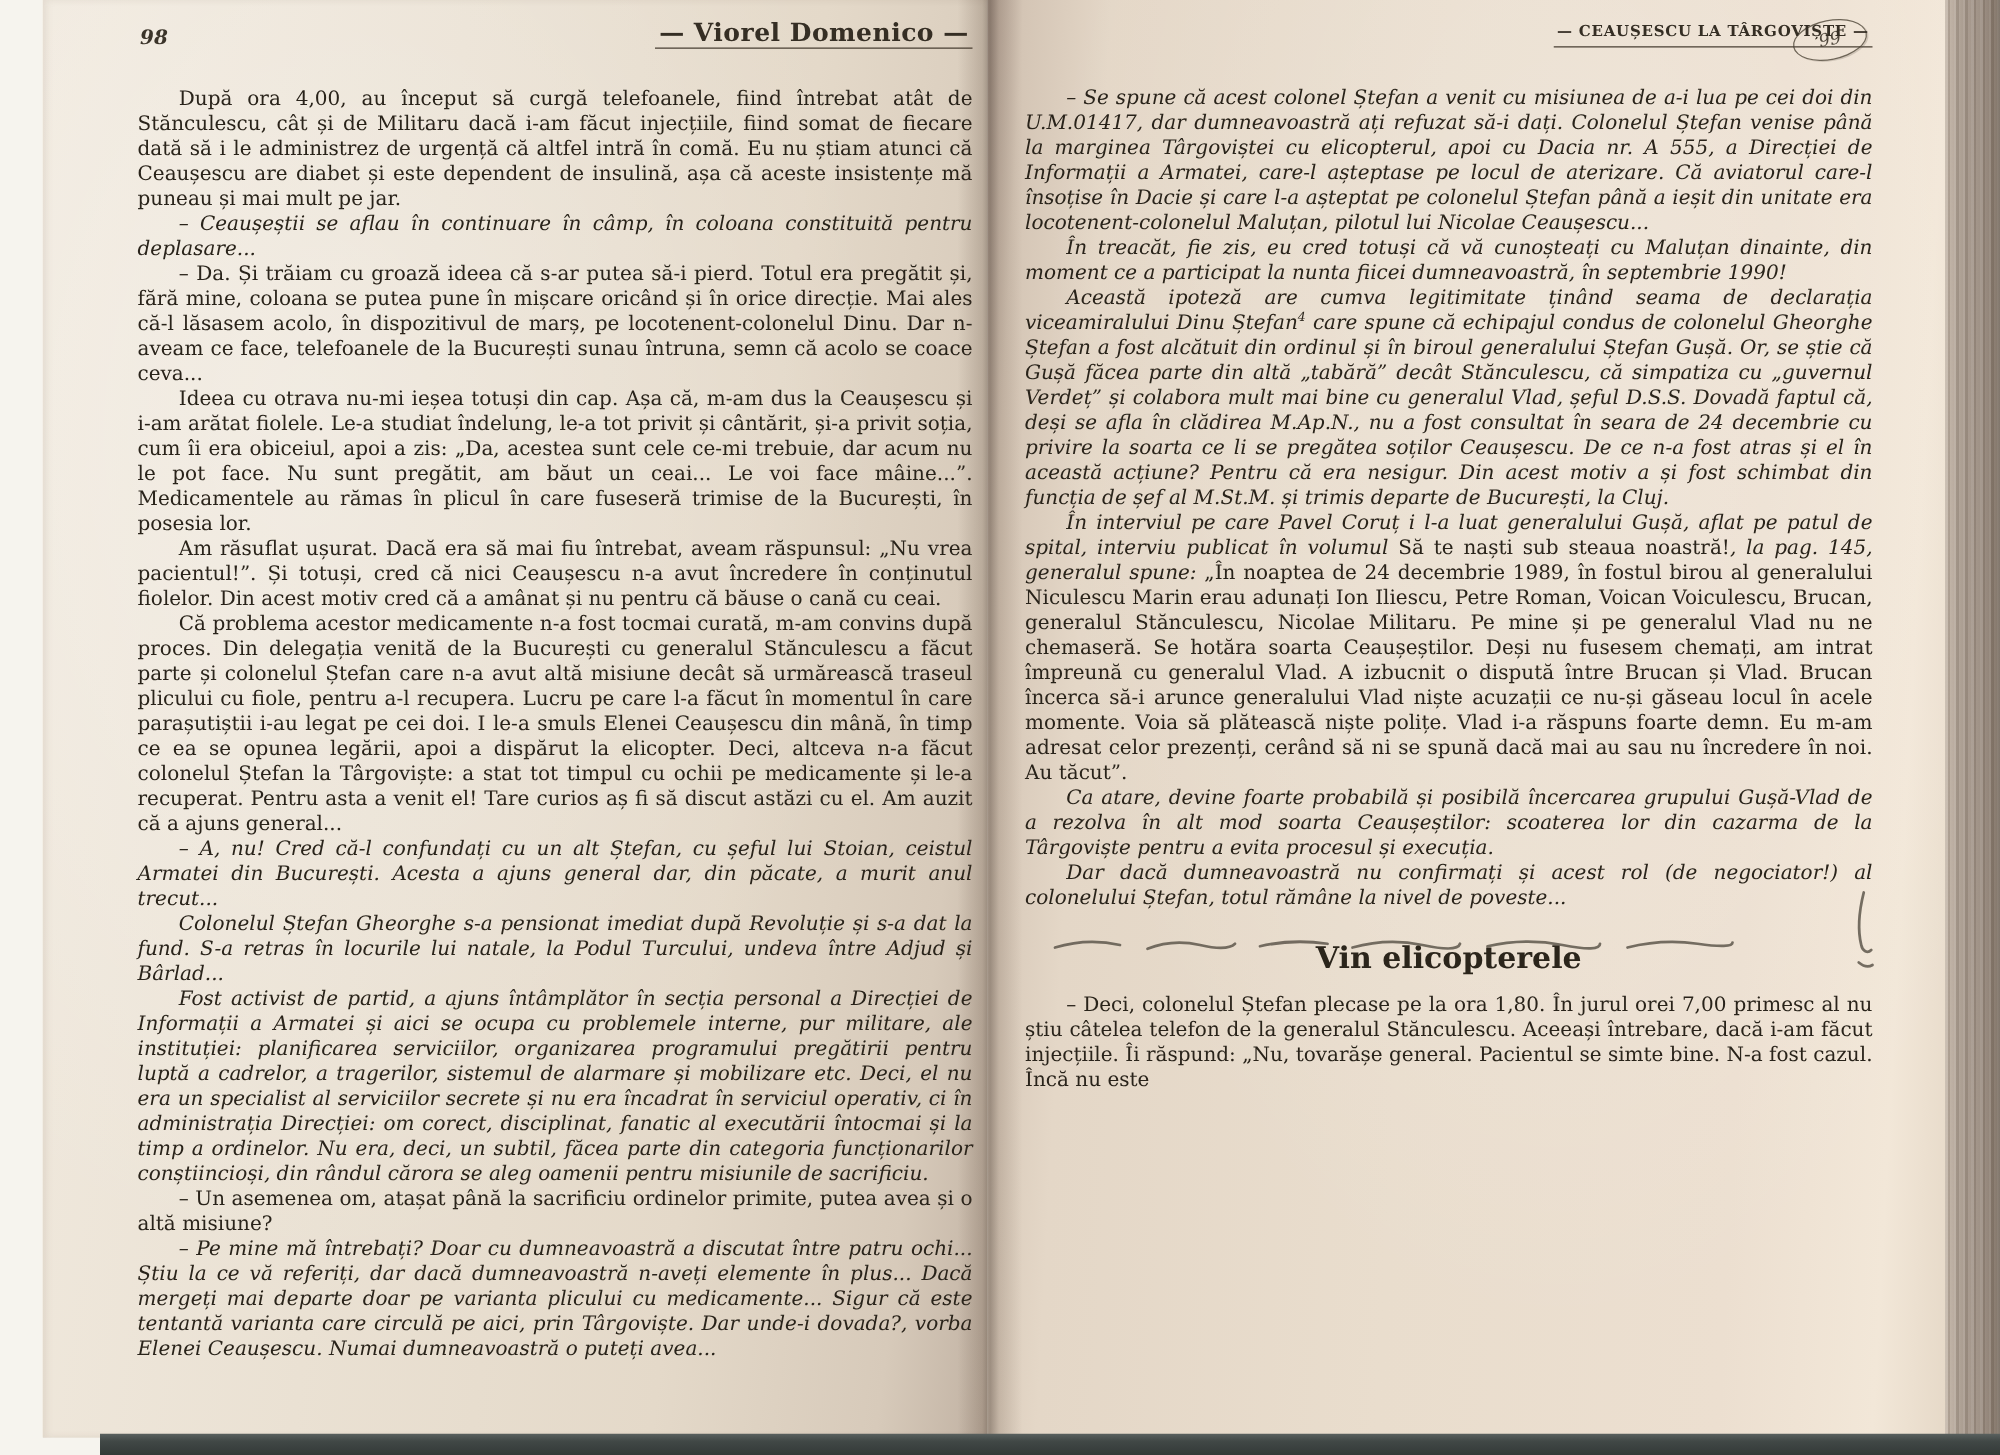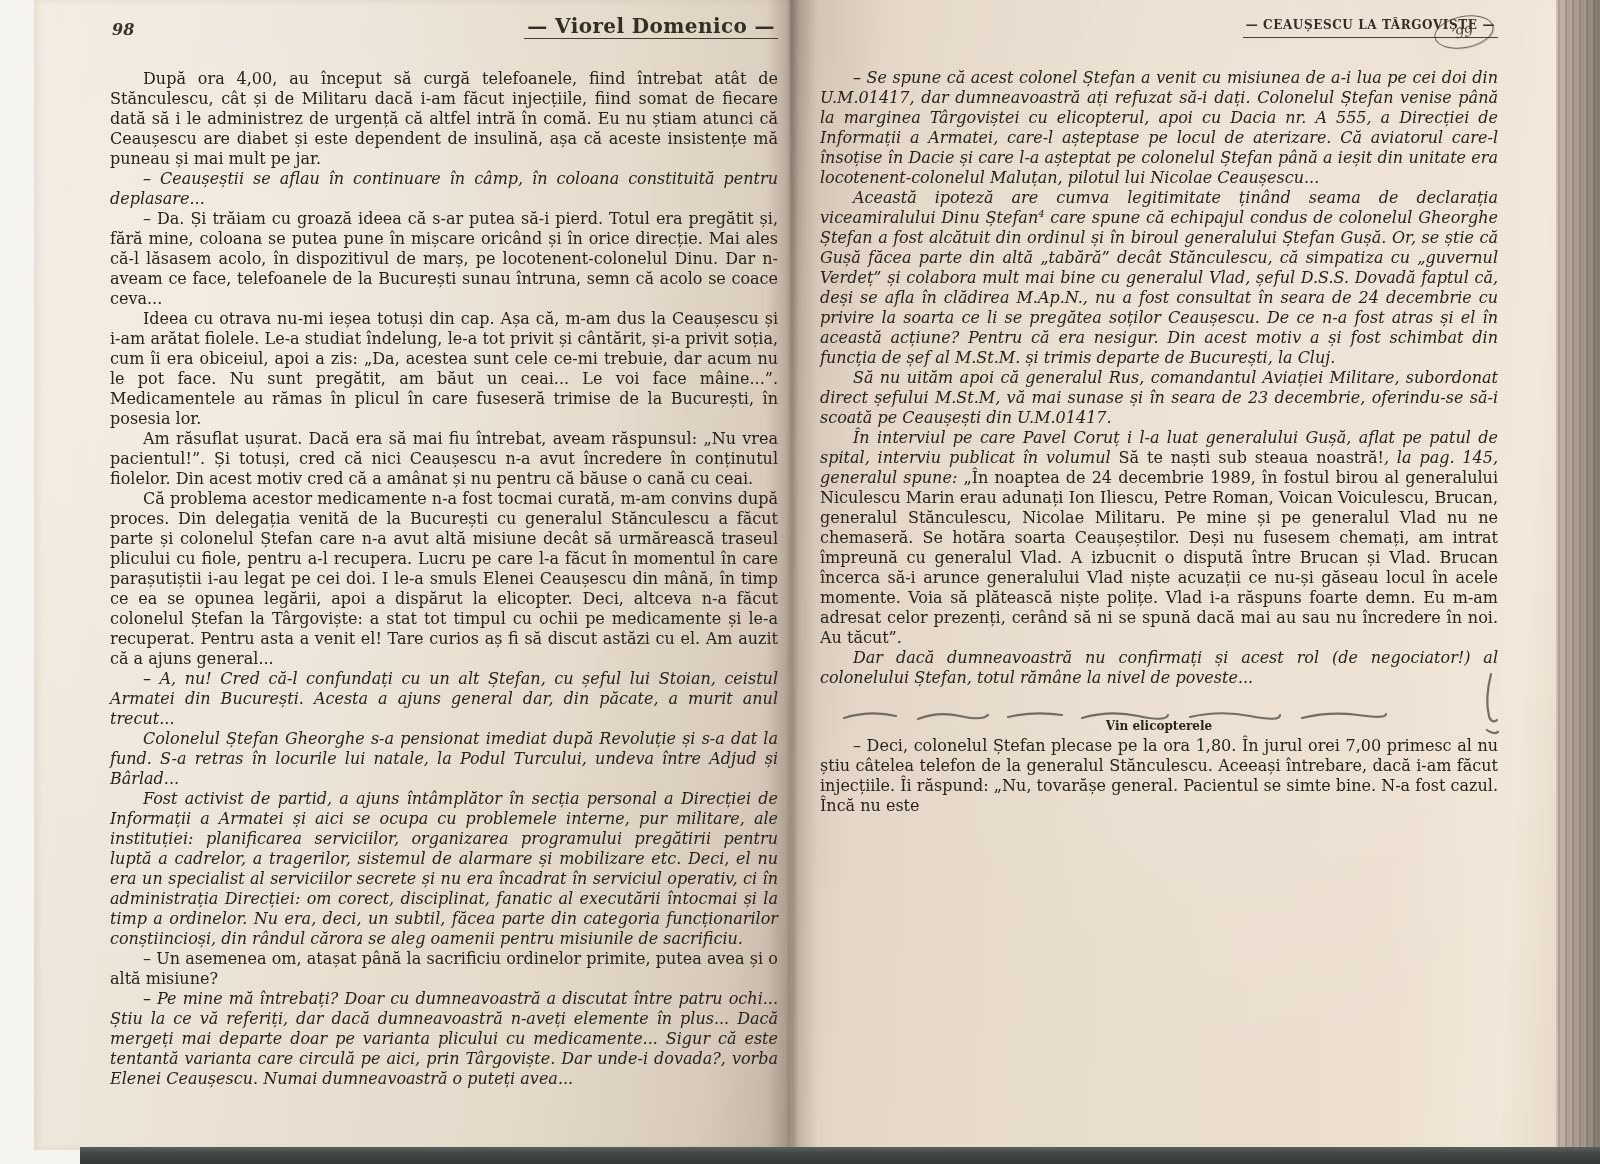--- a/index.html
+++ b/index.html
@@ -56,22 +56,22 @@
     font-size:16px;color:#3b342a;
   }
   .pagenum-oval{
     position:absolute;left:644px;top:16px;width:58px;height:30px;
     border:1.8px solid #6e6557;border-radius:50%;
     transform:rotate(-11deg);display:flex;align-items:center;justify-content:center;
     color:#4e463b;font-style:italic;font-size:14px;
     box-shadow:1px 1px 0 rgba(110,101,87,0.25);
   }
   .section-heading{
-    text-align:center;font-weight:bold;font-size:12px;color:#2b251b;
-    margin:28px 0 0 !important;text-indent:0 !important;
+    text-align:center;font-weight:bold;font-size:24px;color:#2b251b;
+    margin:28px 0 18px !important;text-indent:0 !important;
   }
   .underlined-line{position:relative;}
   .pencil-underline{position:absolute;left:18px;top:17px;pointer-events:none;}
   .pencil-mark{position:absolute;right:-6px;top:-18px;pointer-events:none;}
   .sup{vertical-align:super;font-size:10px;line-height:0;}
 </style>
 </head>
 <body>
 
 <div class="scan">
@@ -98,23 +98,24 @@
 
   <div class="page page-right">
     <div class="pagenum-oval">
       <span>99</span>
     </div>
     <div class="content content-right">
       <div class="header-row header-right">
         <span class="header-rule">— CEAUȘESCU LA TÂRGOVIȘTE —</span>
       </div>
       <p class="italic">– Se spune că acest colonel Ștefan a venit cu misiunea de a-i lua pe cei doi din U.M.01417, dar dumneavoastră ați refuzat să-i dați. Colonelul Ștefan venise până la marginea Târgoviștei cu elicopterul, apoi cu Dacia nr. A 555, a Direcției de Informații a Armatei, care-l așteptase pe locul de aterizare. Că aviatorul care-l însoțise în Dacie și care l-a așteptat pe colonelul Ștefan până a ieșit din unitate era locotenent-colonelul Maluțan, pilotul lui Nicolae Ceaușescu...</p>
+      <p class="italic">În treacăt, fie zis, eu cred totuși că vă cunoșteați cu Maluțan dinainte, din moment ce a participat la nunta fiicei dumneavoastră, în septembrie 1990!</p>
       <p class="italic"><span>Această ipoteză are cumva legitimitate ținând seama de declarația viceamiralului Dinu Ștefan</span><span class="sup">4</span><span> care spune că echipajul condus de colonelul Gheorghe Ștefan a fost alcătuit din ordinul și în biroul generalului Ștefan Gușă. Or, se știe că Gușă făcea parte din altă „tabără” decât Stănculescu, că simpatiza cu „guvernul Verdeț” și colabora mult mai bine cu generalul Vlad, șeful D.S.S. Dovadă faptul că, deși se afla în clădirea M.Ap.N., nu a fost consultat în seara de 24 decembrie cu privire la soarta ce li se pregătea soților Ceaușescu. De ce n-a fost atras și el în această acțiune? Pentru că era nesigur. Din acest motiv a și fost schimbat din funcția de șef al M.St.M. și trimis departe de București, la Cluj.</span></p>
-      <p class="italic">Să nu uităm apoi că generalul Rus, comandantul Aviației Militare, subordonat direct șefului M.St.M, vă mai sunase și în seara de 23 decembrie, oferindu-se să-i scoată pe Ceaușești din U.M.01417.</p>
       <p class="italic"><span>În interviul pe care Pavel Coruț i l-a luat generalului Gușă, aflat pe patul de spital, interviu publicat în volumul </span><span class="roman">Să te naști sub steaua noastră!</span><span>, la pag. 145, generalul spune: </span><span class="roman">„În noaptea de 24 decembrie 1989, în fostul birou al generalului Niculescu Marin erau adunați Ion Iliescu, Petre Roman, Voican Voiculescu, Brucan, generalul Stănculescu, Nicolae Militaru. Pe mine și pe generalul Vlad nu ne chemaseră. Se hotăra soarta Ceaușeștilor. Deși nu fusesem chemați, am intrat împreună cu generalul Vlad. A izbucnit o dispută între Brucan și Vlad. Brucan încerca să-i arunce generalului Vlad niște acuzații ce nu-și găseau locul în acele momente. Voia să plătească niște polițe. Vlad i-a răspuns foarte demn. Eu m-am adresat celor prezenți, cerând să ni se spună dacă mai au sau nu încredere în noi. Au tăcut”.</span></p>
+      <p class="italic">Ca atare, devine foarte probabilă și posibilă încercarea grupului Gușă-Vlad de a rezolva în alt mod soarta Ceaușeștilor: scoaterea lor din cazarma de la Târgoviște pentru a evita procesul și execuția.</p>
       <p class="italic">Dar dacă dumneavoastră nu confirmați și acest rol (de negociator!) al colonelului Ștefan, totul rămâne la nivel de poveste...</p>
       <p class="roman underlined-line">
         <svg class="pencil-underline" width="600" height="26" viewBox="0 0 600 26">
           <g fill="none" stroke="#5f584d" stroke-width="2.2" stroke-linecap="round" opacity="0.85">
             <path d="M6,13 Q32,5 58,11"></path>
             <path d="M80,14 Q100,6 122,11 T150,10"></path>
             <path d="M170,12 Q196,6 224,10"></path>
             <path d="M244,13 Q272,5 300,11 T330,10"></path>
             <path d="M352,12 Q382,5 412,11 T442,10"></path>
             <path d="M464,13 Q492,6 520,10 T548,9"></path>

